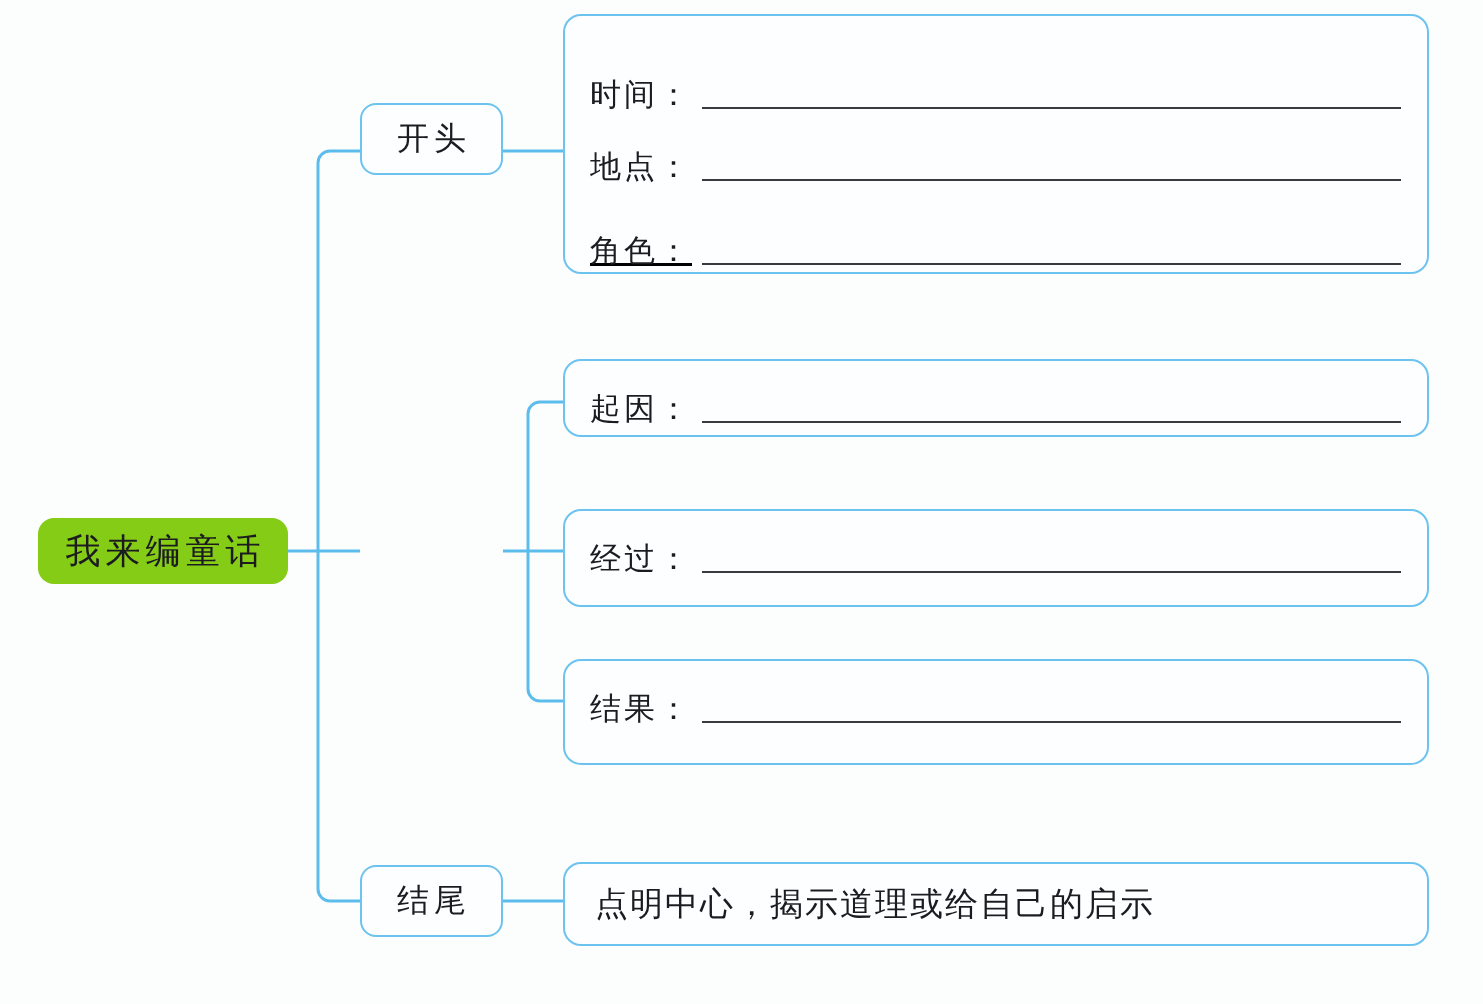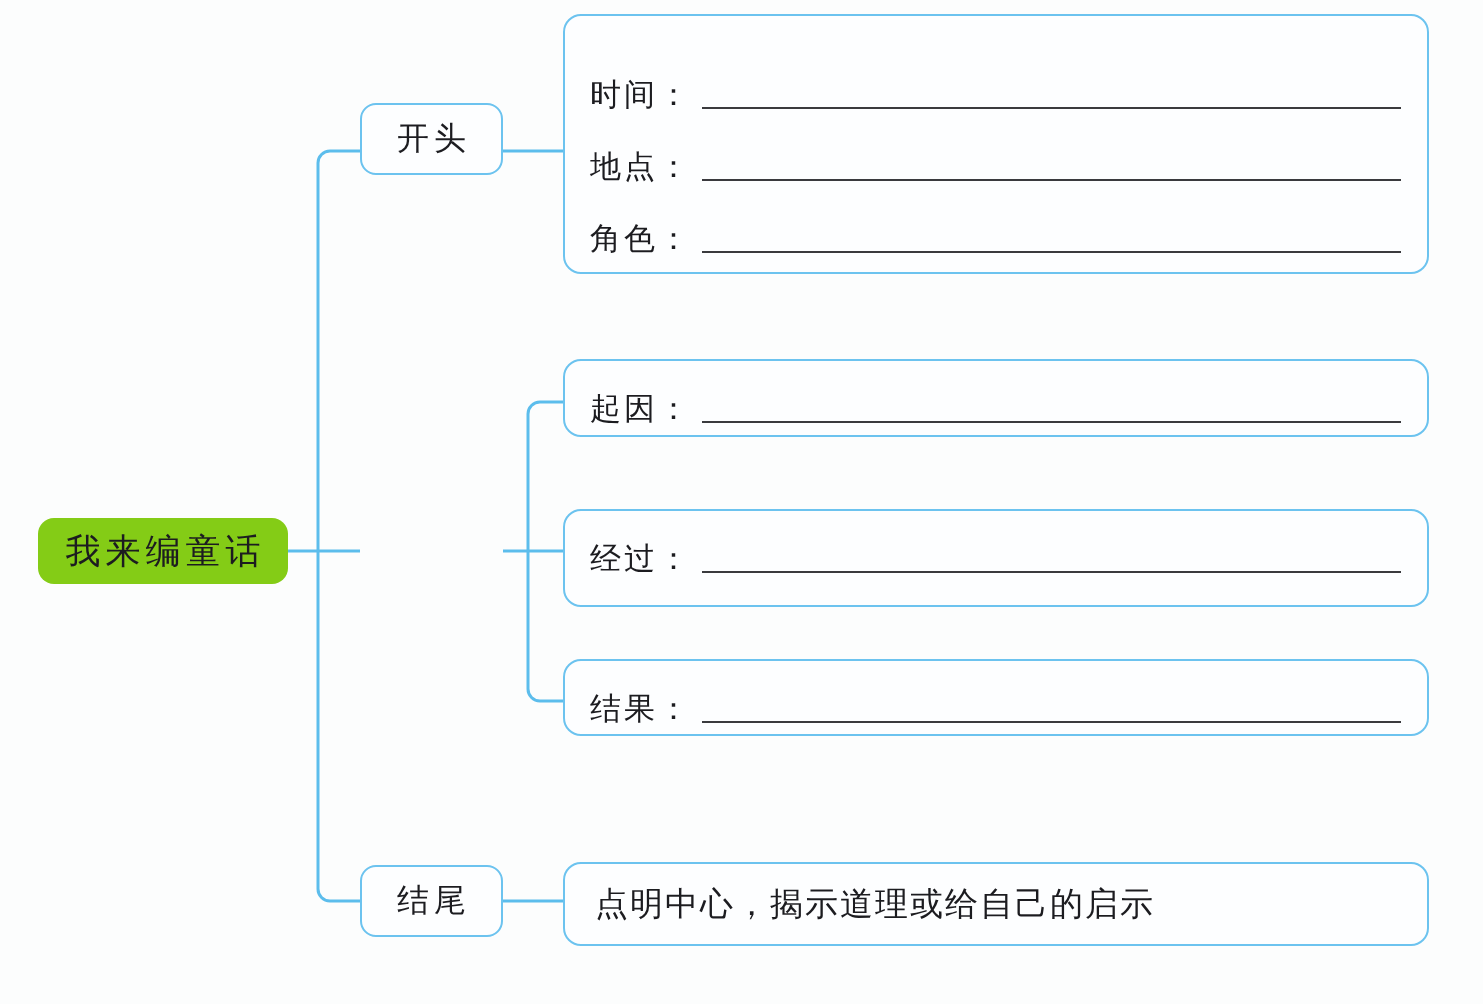--- a/index.html
+++ b/index.html
@@ -73,21 +73,21 @@
     left: 563px;
     width: 866px;
     background: #fdfeff;
     border: 2px solid #6cc3ef;
     border-radius: 18px;
     box-sizing: border-box;
   }
   .box-beginning { top: 14px;  height: 260px; }
   .box-cause     { top: 359px; height: 78px; }
   .box-process   { top: 509px; height: 98px; }
-  .box-result    { top: 659px; height: 77px; }
+  .box-result    { top: 659px; height: 106px; }
   .box-ending    { top: 862px; height: 84px; }
 
   
   .fill-row {
     position: absolute;
     left: 25px;
     right: 26px;
     height: 44px;
     display: flex;
     align-items: flex-end;
@@ -103,21 +103,21 @@
   .fill-blank {
     flex: 1 1 auto;
     height: 0;
     border-bottom: 2px solid #3a3a3e;
     margin-left: 10px;
     margin-bottom: 3px;
   }
 
   .row-time   { top: 52px; }
   .row-place  { top: 124px; }
-  .row-role   { top: 196px; }
+  .row-role   { top: 208px; text-decoration: underline; }
   .row-single { top: 21px; }
 
   .ending-text {
     position: absolute;
     left: 30px;
     top: 0;
     height: 80px;
     display: flex;
     align-items: center;
     font-size: 33px;

